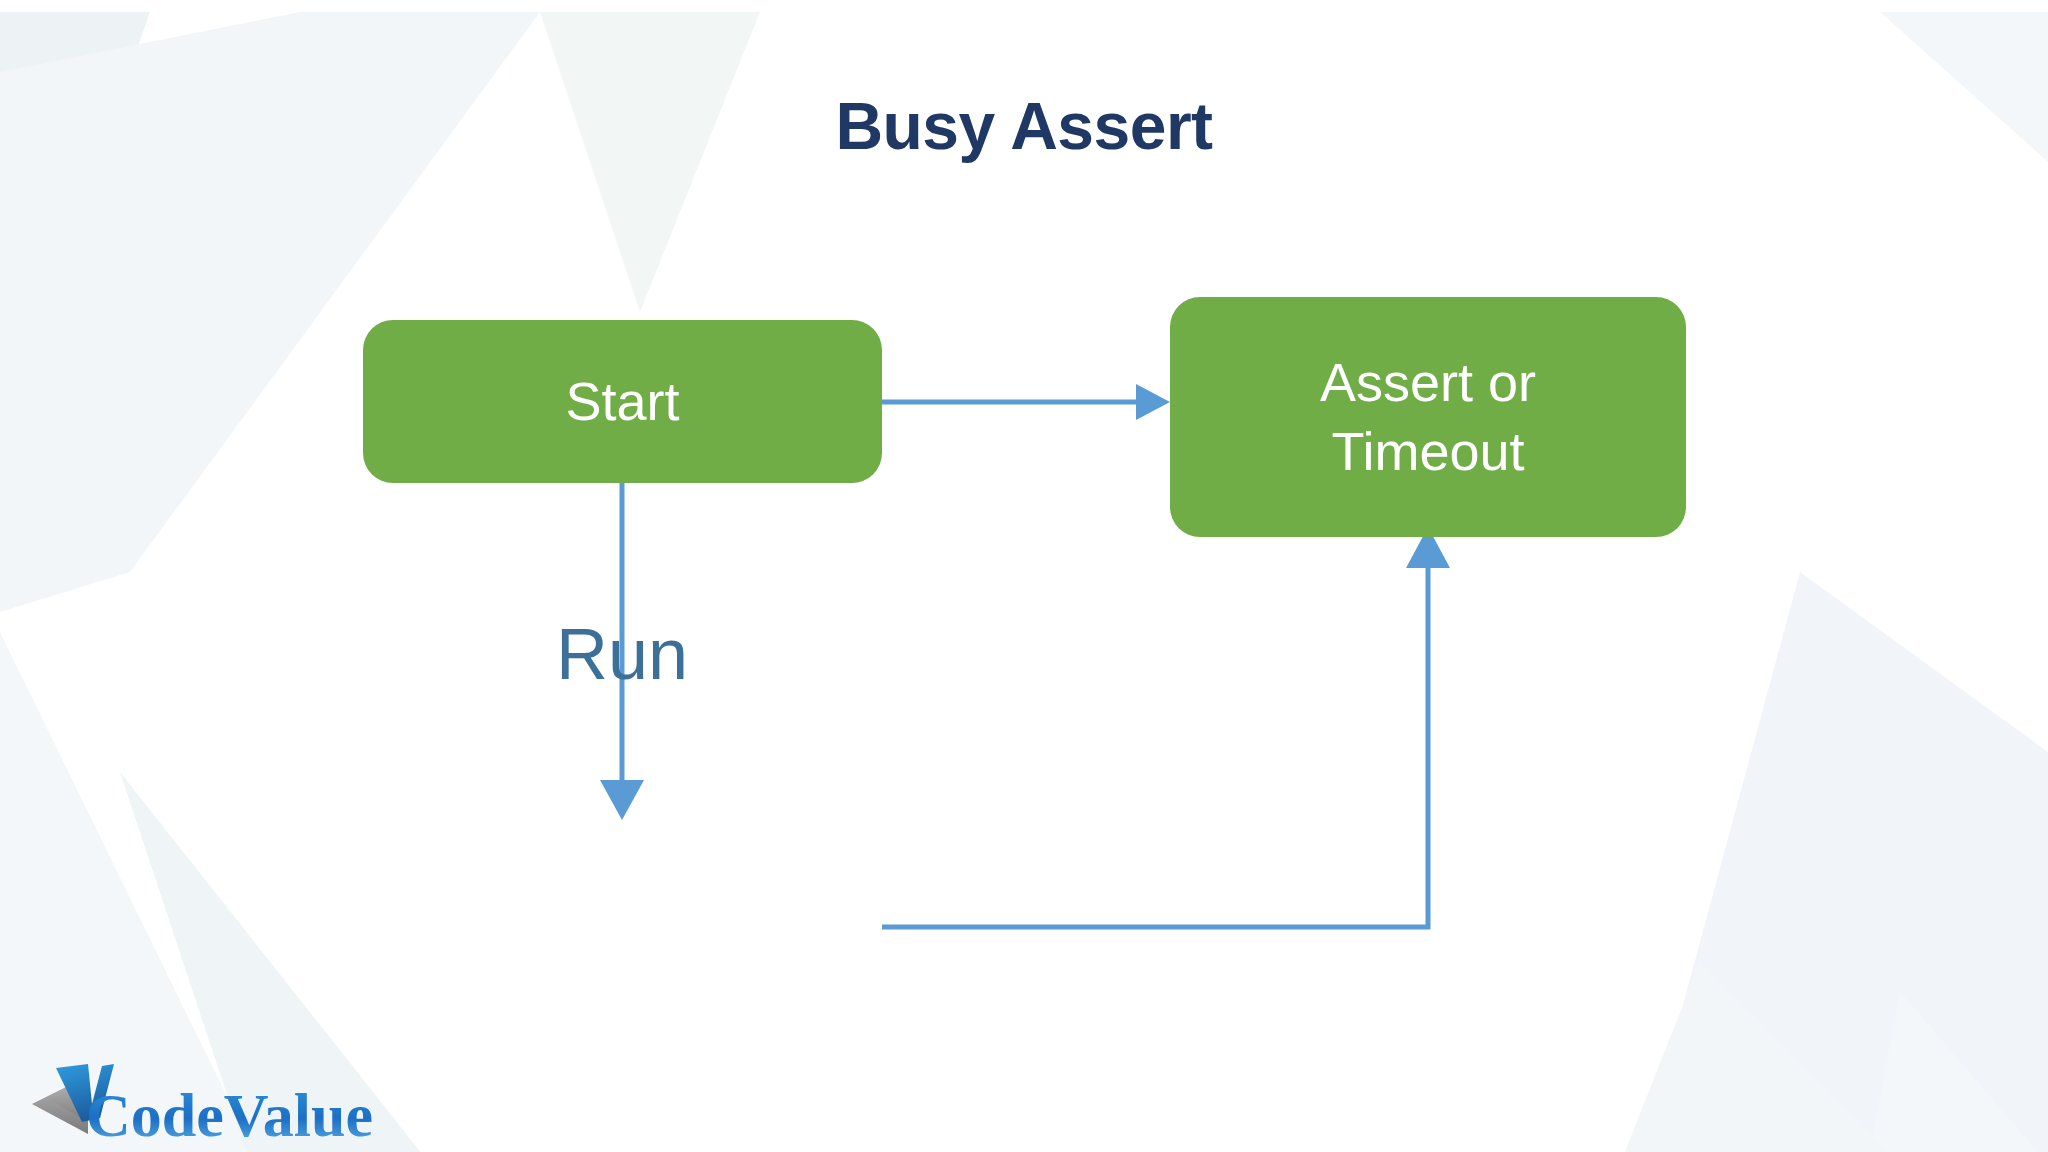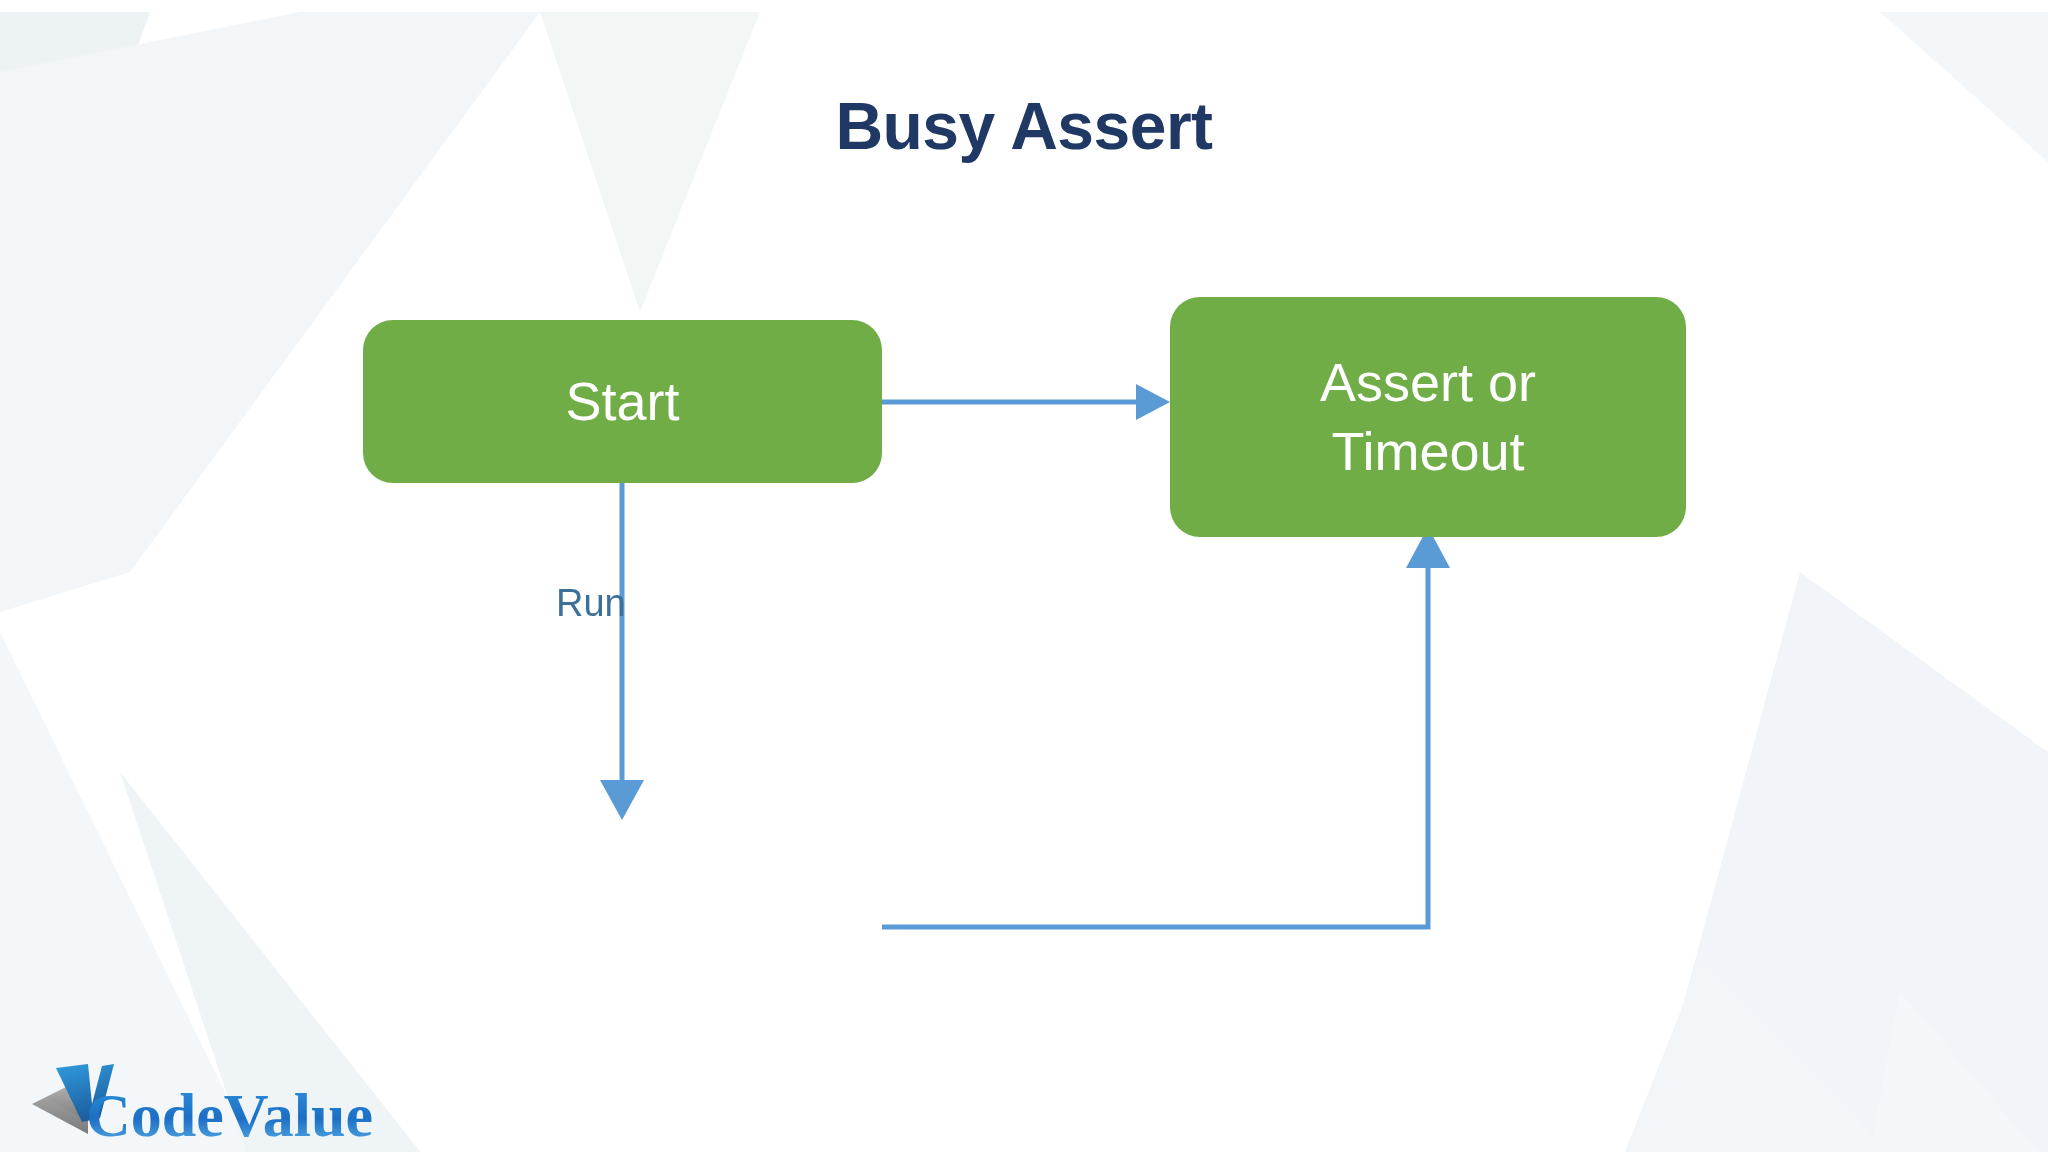--- a/index.html
+++ b/index.html
@@ -94,22 +94,22 @@
 
   .node-label {
     display: block;
     white-space: pre-line;
   }
 
   
   #run-label {
     position: absolute;
     left: 556px;
-    top: 572px;
-    font-size: 38px;
+    top: 606px;
+    font-size: 72px;
     color: #3C7099;
     z-index: 3;
     line-height: 1;
   }
 
   
   #logo {
     position: absolute;
     left: 30px;
     top: 1048px;

